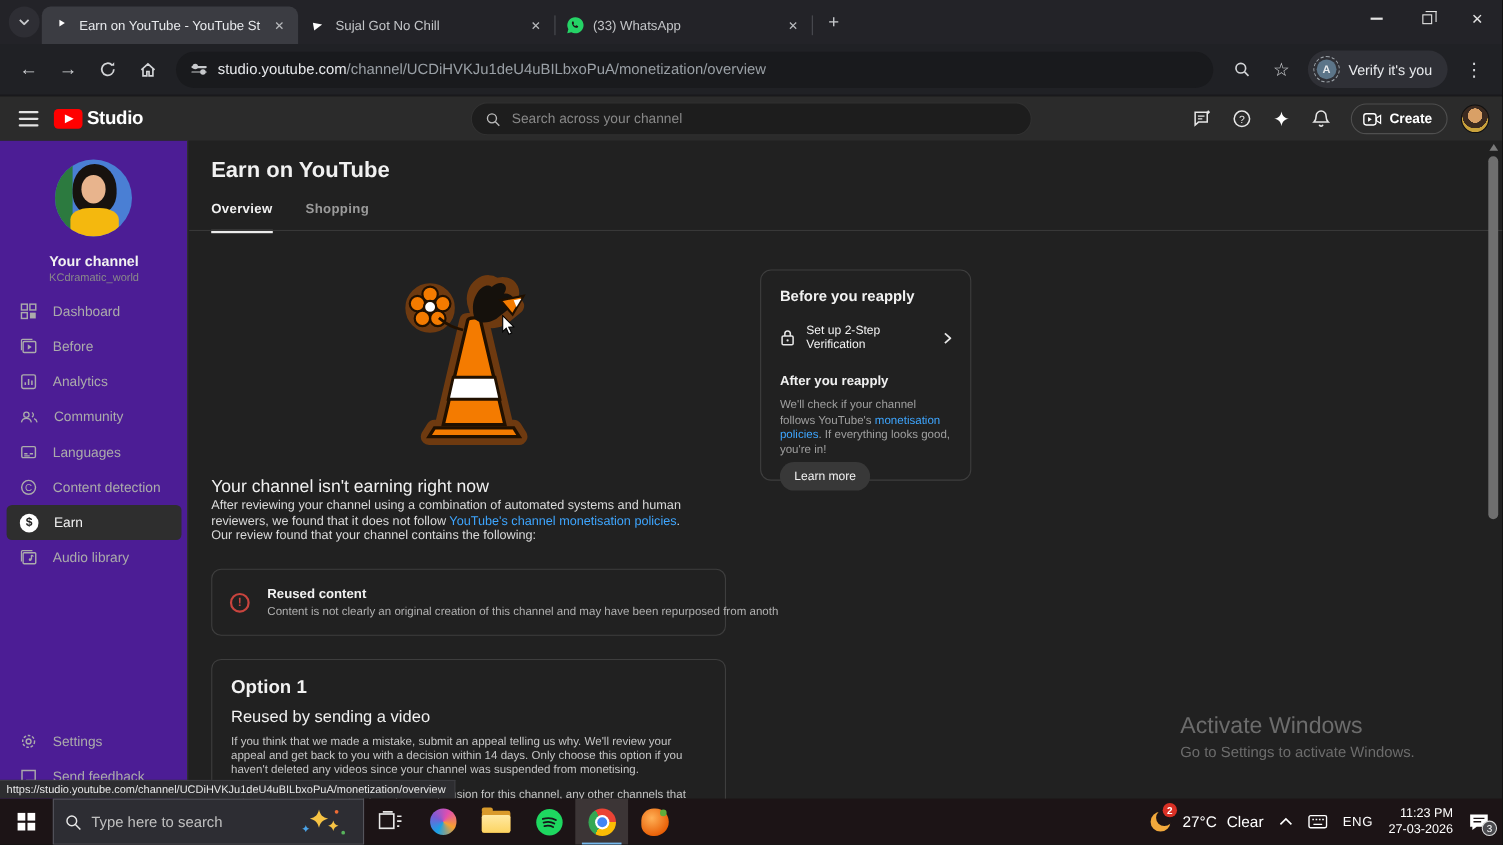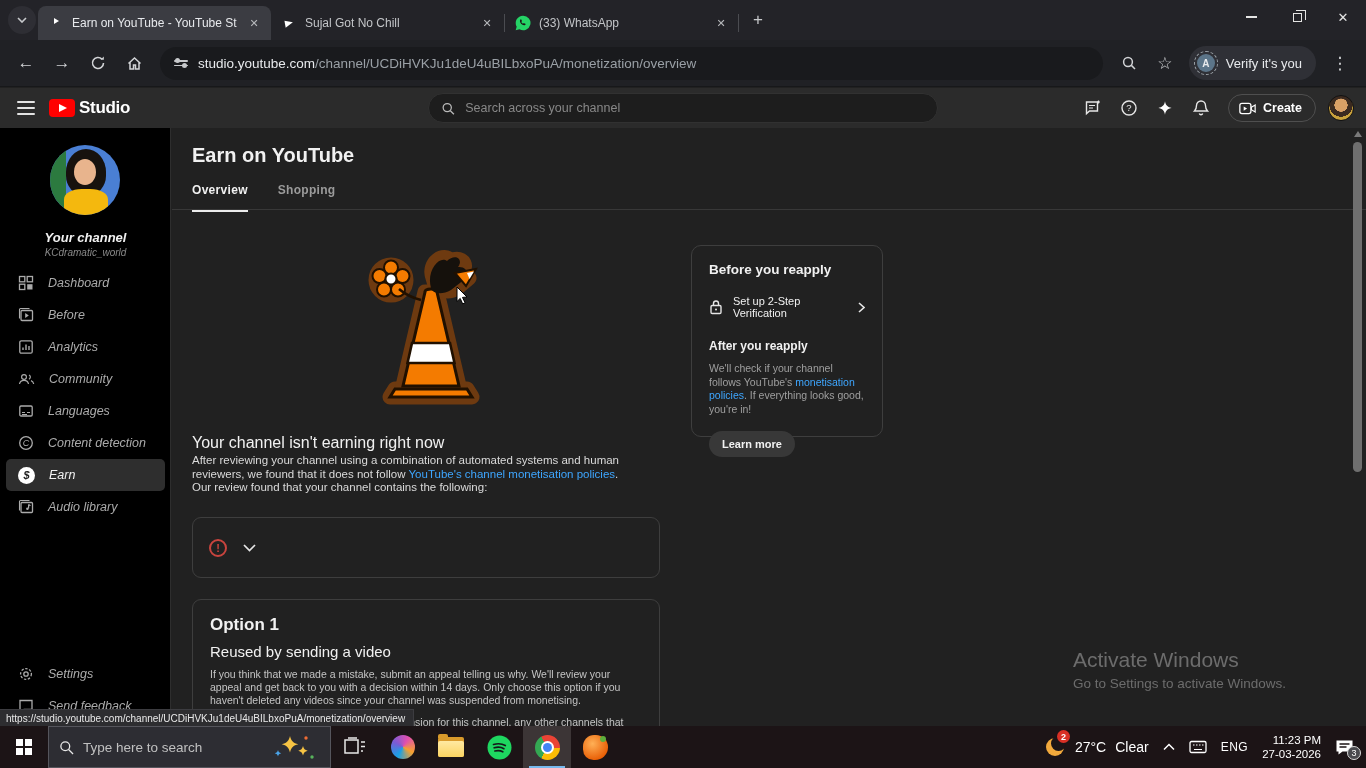--- a/index.html
+++ b/index.html
@@ -52,21 +52,21 @@
   .yt-logo .word { color:#fff; font-size:17px; font-weight:700; letter-spacing:-0.3px; }
   .studio-search { position:absolute; left:428px; top:5px; width:510px; height:30px; background:#1d1d1d; border:1px solid #313131; border-radius:16px; display:flex; align-items:center; padding:0 12px; gap:10px; }
   .studio-search input { background:transparent; border:none; outline:none; color:#ddd; font-size:12.5px; width:100%; font-family:"Liberation Sans",sans-serif; }
   .studio-search input::placeholder { color:#888; }
   .yt-right { position:absolute; right:12px; top:0; height:40px; display:flex; align-items:center; gap:6px; }
   .yt-ic { width:30px; height:30px; display:flex; align-items:center; justify-content:center; color:#e6e6e6; }
   .create-btn { height:28px; border:1px solid #4f4f4f; border-radius:15px; display:flex; align-items:center; gap:7px; padding:0 13px 0 10px; color:#fff; font-size:12.5px; font-weight:700; margin:0 6px; }
   .yt-avatar { width:26px; height:26px; border-radius:50%; background:radial-gradient(circle at 50% 38%, #d9a066 0 34%, #3b2a20 35% 60%, #caa23c 61% 100%); border:1px solid #111; }
 
   
-  .sidebar { position:absolute; left:0; top:128px; width:171px; bottom:4px; background:#000000; border-right:1px solid #2e2e2e;font-style:italic; }
+  .sidebar { position:absolute; left:0; top:128px; width:171px; bottom:4px; background:#4c1d95; border-right:1px solid #2e2e2e; }
   .ch-avatar { position:absolute; left:50px; top:17px; width:70px; height:70px; border-radius:50%; overflow:hidden; background:#4a7fd4; }
   .ch-avatar .green { position:absolute; left:0; top:0; width:16px; height:70px; background:#2c7a3f; }
   .ch-avatar .hair { position:absolute; left:16px; top:4px; width:40px; height:46px; border-radius:50% 50% 42% 42%; background:#17120e; }
   .ch-avatar .face { position:absolute; left:24px; top:14px; width:22px; height:26px; border-radius:50%; background:#e8b48d; }
   .ch-avatar .shirt { position:absolute; left:14px; top:44px; width:44px; height:26px; border-radius:40% 40% 0 0; background:#f4b80e; }
   .ch-name { position:absolute; left:0; top:102px; width:171px; text-align:center; color:#f1f1f1; font-size:13px; font-weight:700; }
   .ch-handle { position:absolute; left:0; top:119px; width:171px; text-align:center; color:#8a8a8a; font-size:10px; }
   .nav-list { position:absolute; left:0; top:139px; width:171px; }
   .nav-item { height:32px; display:flex; align-items:center; gap:14px; padding-left:18px; color:#ababab; font-size:12.5px; font-weight:500; }
   .nav-item.selected { background:#2e2e2e; border-radius:5px; margin:0 6px; padding-left:12px; color:#f1f1f1; }
@@ -85,21 +85,21 @@
   .cone-wrap { position:absolute; left:178px; top:118px; width:160px; height:160px; }
   .cursor-arrow { position:absolute; left:284px; top:158px; }
 
   .reapply-card { position:absolute; left:519px; top:117px; width:192px; height:192px; border:1px solid #3e3e3e; border-radius:10px; padding:16px 17px; }
   .rc-title { color:#f1f1f1; font-size:13.5px; font-weight:700; }
   .rc-step { display:flex; align-items:center; gap:10px; margin-top:18px; color:#f1f1f1; font-size:11px; }
   .rc-step .lbl { flex:1; }
   .rc-after { margin-top:20px; color:#f1f1f1; font-size:12px; font-weight:700; }
   .rc-body { margin-top:9px; color:#9f9f9f; font-size:10.5px; line-height:13.5px; }
   .link { color:#3ea6ff; }
-  .learn-btn { margin-top:15px; display:inline-block; background:#383838; color:#f1f1f1; font-size:11px; font-weight:700; border-radius:14px; padding:7px 13px; }
+  .learn-btn { margin-top:4px; display:inline-block; background:#383838; color:#f1f1f1; font-size:11px; font-weight:400; border-radius:14px; padding:7px 13px; }
 
   .earn-heading { position:absolute; left:20px; top:306px; color:#f1f1f1; font-size:16px; font-weight:500; }
   .earn-para { position:absolute; left:20px; top:326px; width:472px; color:#dadada; font-size:11.5px; line-height:13.8px; }
   .earn-para2 { position:absolute; left:20px; top:353px; width:472px; color:#dadada; font-size:11.5px; }
 
   .issue-card { position:absolute; left:20px; top:389px; width:468px; height:61px; border:1px solid #3e3e3e; border-radius:9px; display:flex; align-items:center; padding:0 16px; gap:16px; }
   .err-ic { width:18px; height:18px; border-radius:50%; border:2px solid #c9443e; color:#c9443e; font-size:11px; font-weight:700; display:flex; align-items:center; justify-content:center; flex:none; }
   .issue-text { flex:1; }
   .issue-title { color:#f1f1f1; font-size:12px; font-weight:700; }
   .issue-desc { color:#b0b0b0; font-size:10.5px; margin-top:3px; white-space:nowrap; overflow:hidden; }
@@ -435,20 +435,24 @@
       <div class="rc-body"><span>We'll check if your channel follows YouTube's </span><span class="link">monetisation policies</span><span>. If everything looks good, you're in!</span></div>
       <span class="learn-btn">Learn more</span>
     </div>
 
     <div class="earn-heading">Your channel isn't earning right now</div>
     <div class="earn-para"><span>After reviewing your channel using a combination of automated systems and human reviewers, we found that it does not follow </span><span class="link">YouTube's channel monetisation policies</span><span>.</span></div>
     <div class="earn-para2">Our review found that your channel contains the following:</div>
 
     <div class="issue-card">
       <span class="err-ic">!</span>
+      <div class="issue-text">
+        <div class="issue-title">Reused content</div>
+        <div class="issue-desc">Content is not clearly an original creation of this channel and may have been repurposed from anoth</div>
+      </div>
       <svg width="13" height="8" viewBox="0 0 13 8">
           <path d="M1 1l5.5 5.5L12 1" stroke="#e6e6e6" stroke-width="1.7" fill="none"></path>
         </svg>
     </div>
 
     <div class="option-card">
       <div class="opt-kicker">Option 1</div>
       <div class="opt-title">Reused by sending a video</div>
       <div class="opt-para">If you think that we made a mistake, submit an appeal telling us why. We'll review your appeal and get back to you with a decision within 14 days. Only choose this option if you haven't deleted any videos since your channel was suspended from monetising.</div>
       <div class="opt-para">If you don't successfully appeal your suspension for this channel, any other channels that you may operate are</div>

